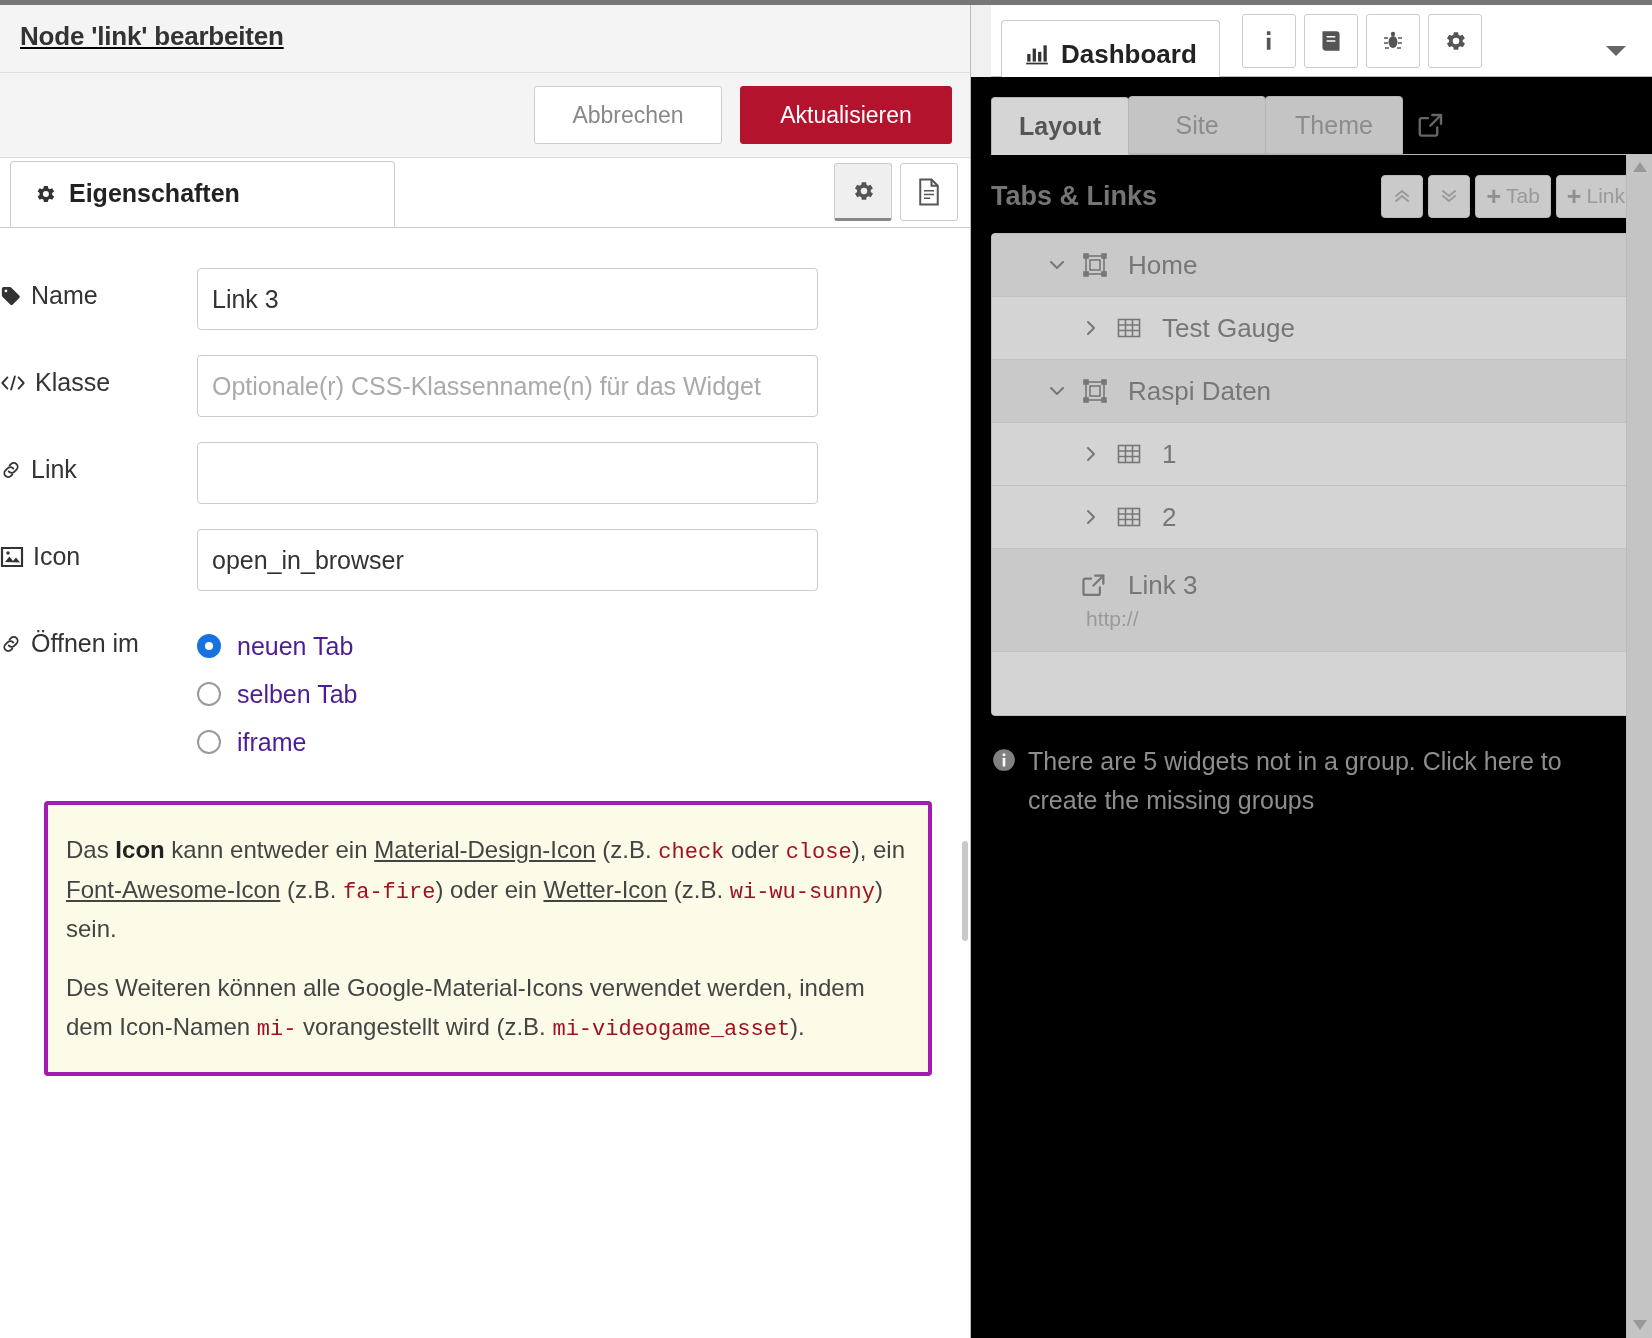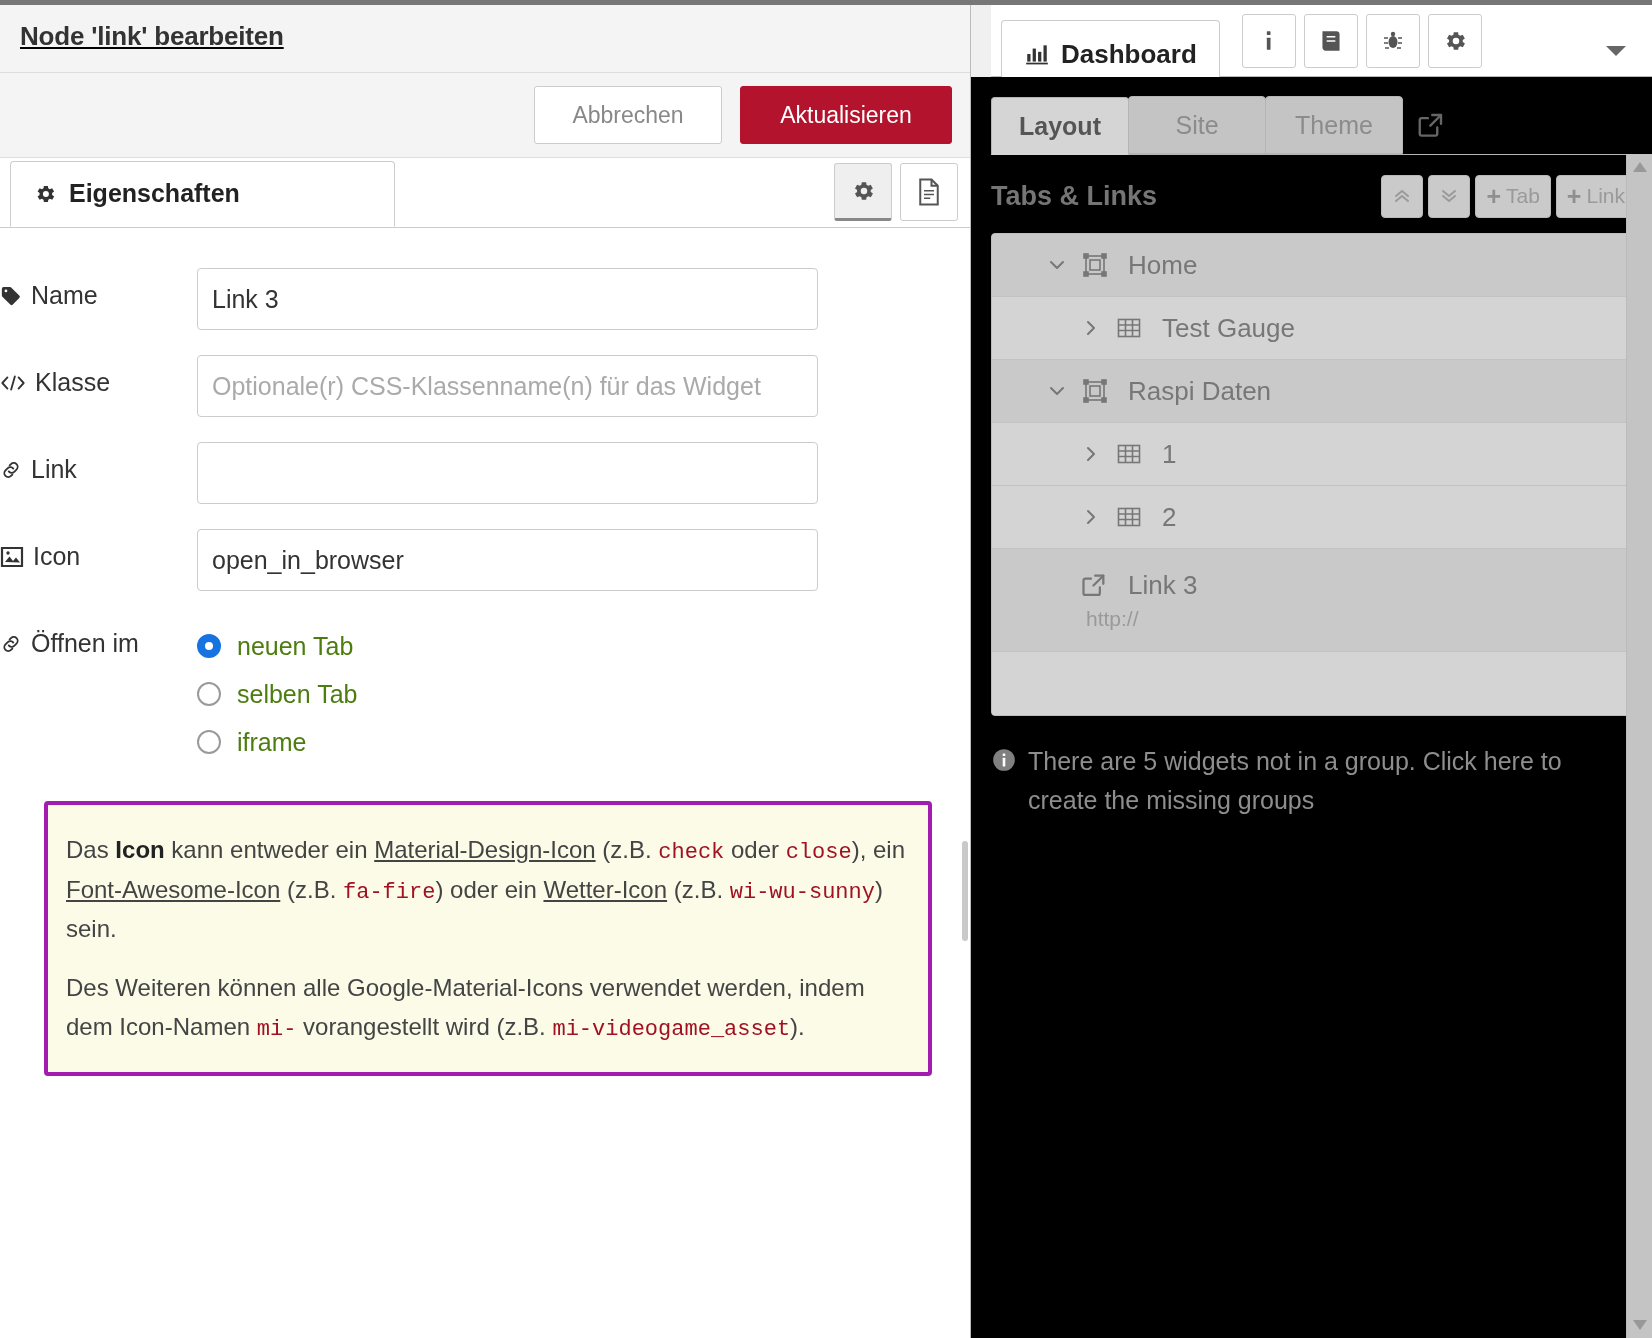--- a/index.html
+++ b/index.html
@@ -181,21 +181,21 @@
   }
   .radio-mark.checked { border-color: #1673e0; background: #1673e0; }
   .radio-mark.checked::after {
     content: "";
     position: absolute;
     left: 6px; top: 6px;
     width: 8px; height: 8px;
     border-radius: 50%;
     background: #ffffff;
   }
-  .radio-label { font-size: 25px; color: #4d7c0f; }
+  .radio-label { font-size: 25px; color: #4c1d95; }
 
   .helpbox {
     margin: 35px 0 0 44px;
     width: 888px;
     background: #fbfbe8;
     border: 4px solid #a21caf;
     border-radius: 4px;
     padding: 26px 22px 24px 18px;
     font-size: 24px;
     color: #444444;

